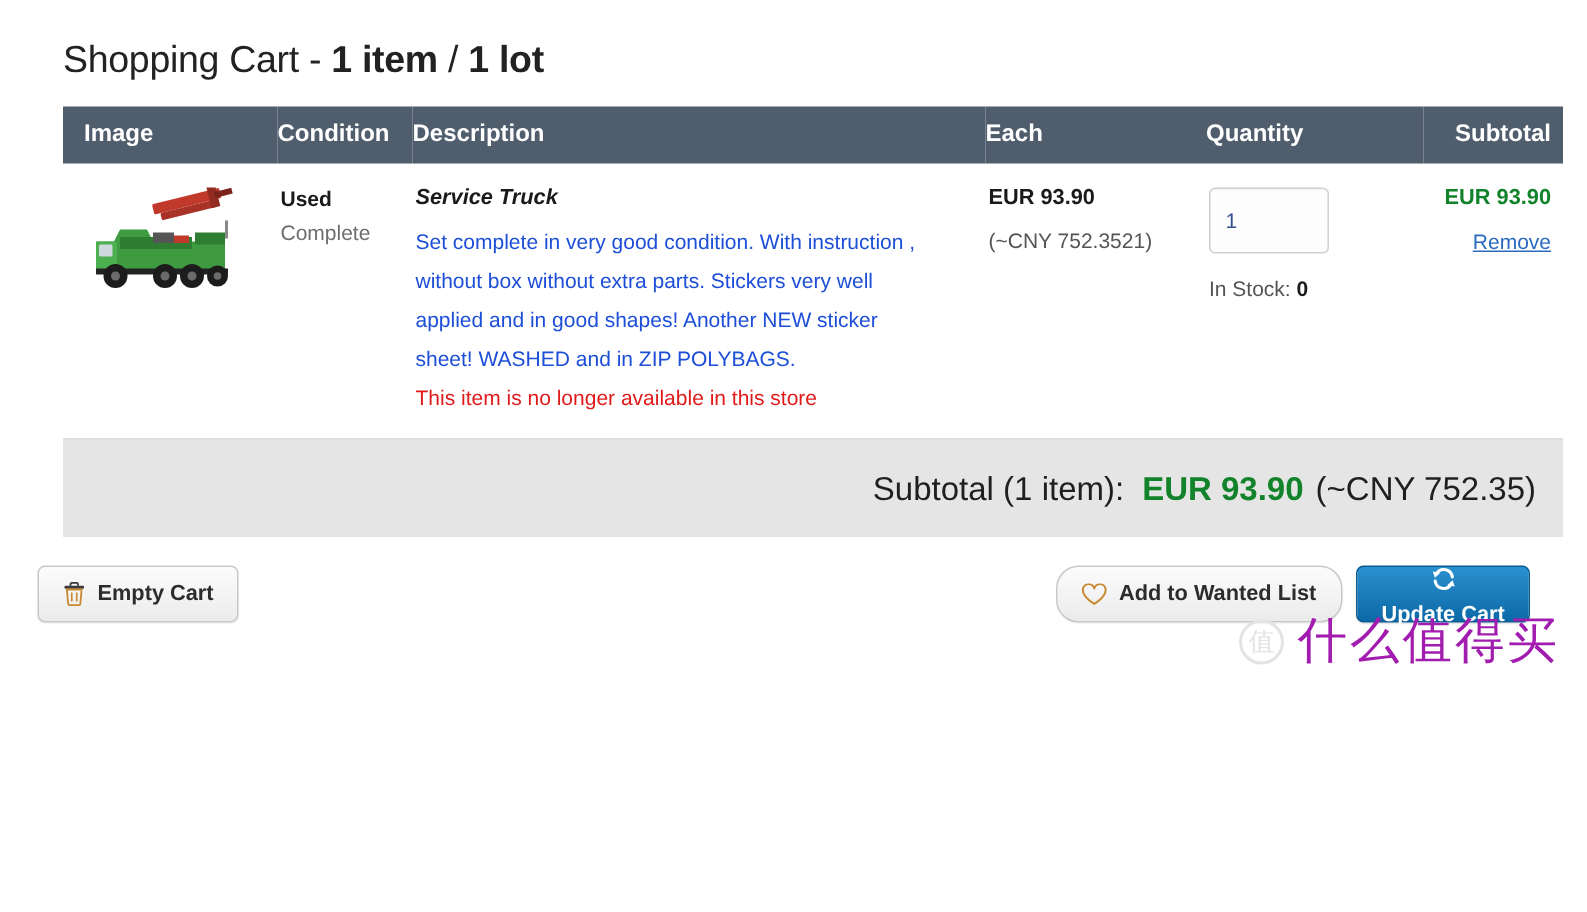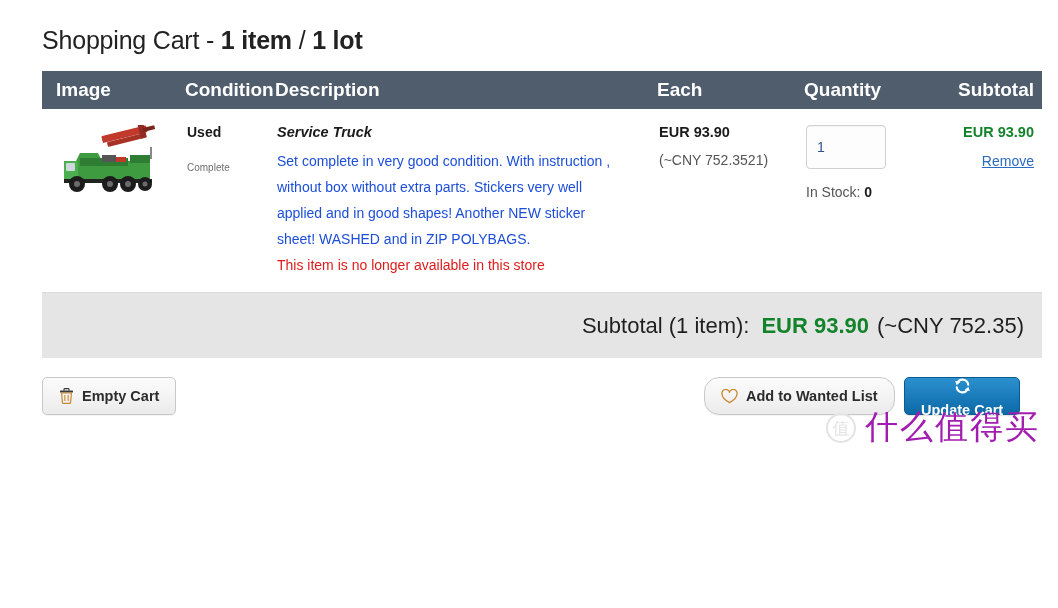--- a/index.html
+++ b/index.html
@@ -20,21 +20,21 @@
   }
   .cart-title b { font-weight: 700; }
 
   
   .cart-table {
     position: absolute; left: 42px; top: 71px; width: 1000px;
     border-collapse: collapse; table-layout: fixed;
   }
   .cart-table thead th {
     background: #4f5d6d; color: #ffffff;
-    font-size: 19px; font-weight: 700;
+    font-size: 16px; font-weight: 700;
     height: 38px; padding: 0 0 0 0; text-align: left;
     vertical-align: middle;
   }
   .th-image      { width: 143px; padding-left: 14px !important; }
   .th-condition  { width: 90px; }
   .th-description{ width: 382px; }
   .th-each       { width: 147px; }
   .th-quantity   { width: 145px; }
   .th-subtotal   { width: 93px; text-align: right !important; padding-right: 8px !important; }
 
@@ -49,21 +49,21 @@
   td.c-each { padding-left: 2px; }
   td.c-quantity { padding-left: 2px; }
   td.c-subtotal { text-align: right; padding-right: 8px; }
 
   
   .thumb-wrap { width: 120px; height: 76px; position: relative; }
   .thumb-wrap svg { display: block; }
 
   
   .cond-main { font-size: 14px; font-weight: 700; color: #1a1a1a; line-height: 1.0; }
-  .cond-sub  { font-size: 10px; font-weight: 400; color: #6e6e6e; margin-top: 24px; line-height: 1.0; }
+  .cond-sub  { font-size: 14px; font-weight: 400; color: #6e6e6e; margin-top: 9px; line-height: 1.0; }
 
   
   .desc-title { font-size: 14.5px; font-weight: 700; color: #1a1a1a; line-height: 1.0; font-style: italic; }
   .desc-body  { font-size: 14px; color: #1d4ed8; line-height: 26px; margin-top: 8px; max-width: 340px; }
   .desc-warn  { font-size: 14px; color: #e01b1b; line-height: 26px; margin-top: 0px; }
 
   
   .each-main { font-size: 14.5px; font-weight: 700; color: #1a1a1a; line-height: 1.0; }
   .each-sub  { font-size: 14px; color: #555; margin-top: 13px; line-height: 1.0; }
 
@@ -108,21 +108,21 @@
   .btn-light {
     background: linear-gradient(to bottom, #fcfcfc 0%, #ebebeb 100%);
     border: 1px solid #c8c8c8; color: #2c2c2c;
     box-shadow: 0 1px 1px rgba(0,0,0,0.05);
   }
   .btn-primary {
     background: linear-gradient(to bottom, #2b90cf 0%, #0c69a7 100%);
     border: 1px solid #0a5b91; color: #ffffff;
     box-shadow: 0 1px 1px rgba(0,0,0,0.12);
   }
-  #empty-cart-btn { position: absolute; left: 42px; top: 377px; }
+  #empty-cart-btn { position: absolute; left: 25px; top: 377px; }
   #wanted-list-btn { position: absolute; left: 704px; top: 377px; border-radius: 15px; }
   #update-cart-btn { position: absolute; left: 904px; top: 377px; flex-direction: column; }
   .btn svg { display: block; flex: 0 0 auto; }
 
   
   .watermark {
     position: absolute; right: 18px; bottom: 14px;
     display: flex; align-items: center; gap: 9px;
     opacity: 1; pointer-events: none;
   }

